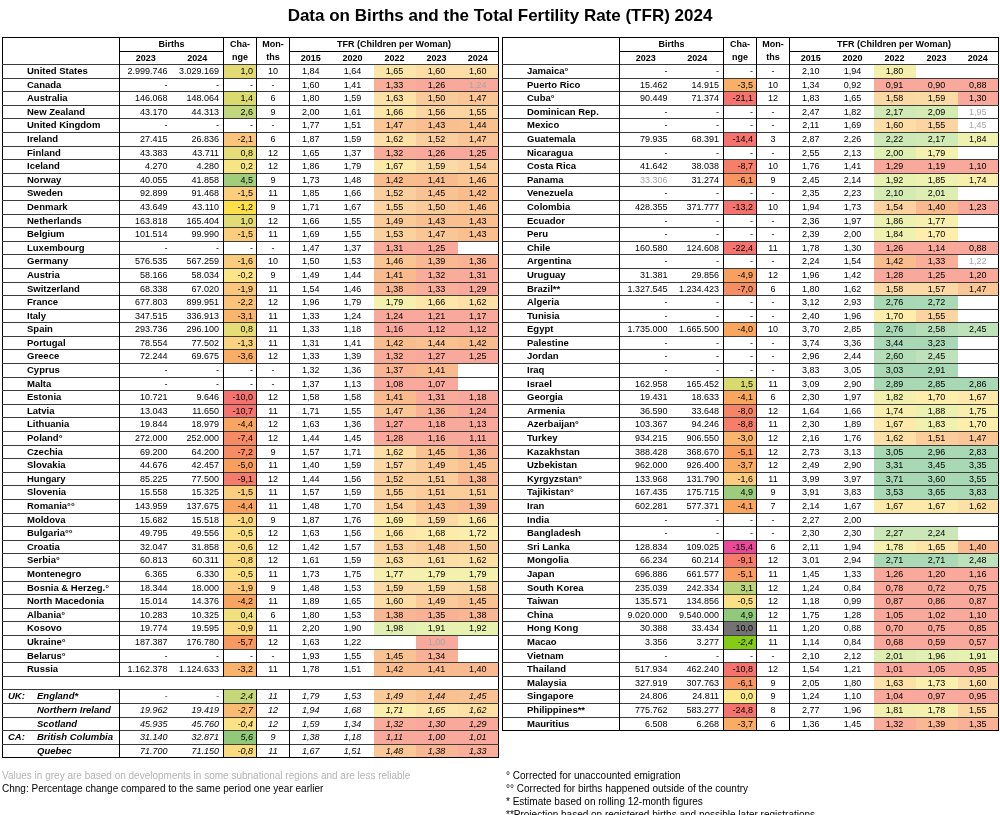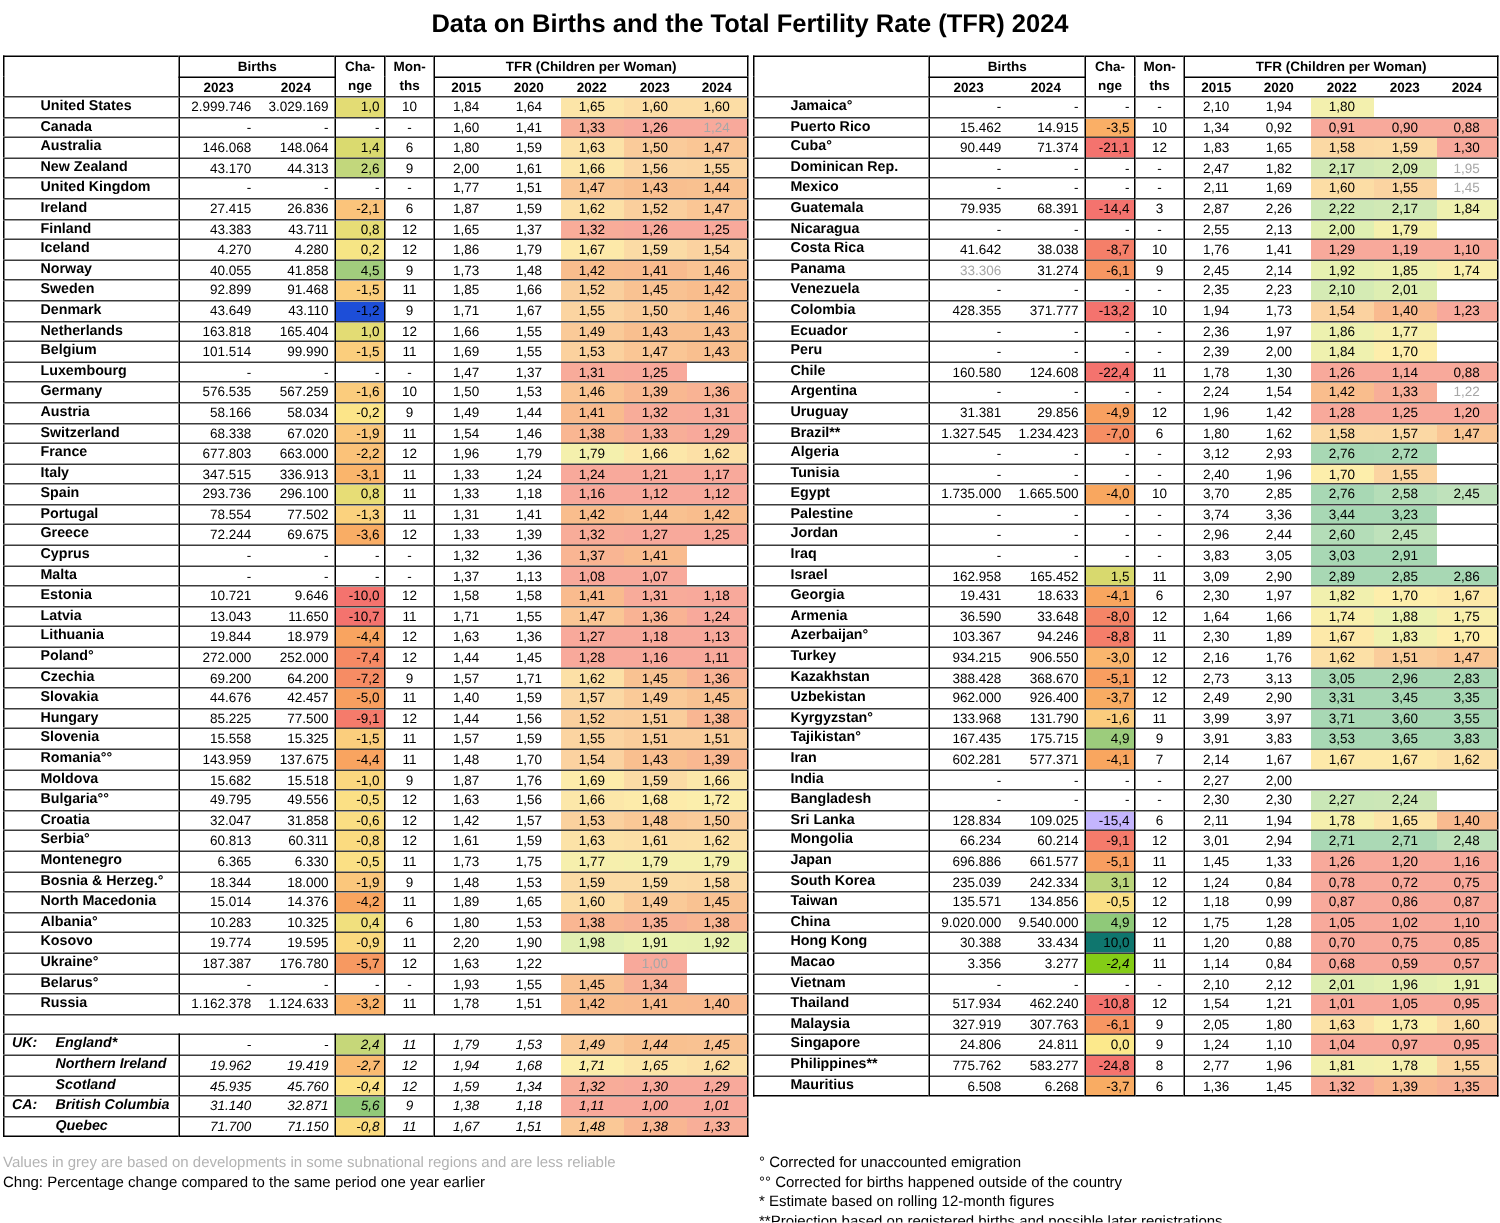--- a/index.html
+++ b/index.html
@@ -187,21 +187,21 @@
               <td class="cen">1,85</td>
               <td class="cen">1,66</td>
               <td class="cen" style="background: rgb(250, 207, 157);">1,52</td>
               <td class="cen" style="background: rgb(249, 194, 146);">1,45</td>
               <td class="cen" style="background: rgb(249, 189, 141);">1,42</td>
             </tr>
             <tr>
               <td class="country rt">Denmark</td>
               <td class="num">43.649</td>
               <td class="num rt">43.110</td>
-              <td class="chg-cell rt" style="background: #1d4ed8; margin-top: 28px;">-1,2</td>
+              <td class="chg-cell rt" style="background: #fde047; margin-top: 28px;">-1,2</td>
               <td class="cen rt">9</td>
               <td class="cen">1,71</td>
               <td class="cen">1,67</td>
               <td class="cen" style="background: rgb(251, 212, 161);">1,55</td>
               <td class="cen" style="background: rgb(250, 203, 154);">1,50</td>
               <td class="cen" style="background: rgb(250, 196, 147);">1,46</td>
             </tr>
             <tr>
               <td class="country rt">Netherlands</td>
               <td class="num">163.818</td>
@@ -270,21 +270,21 @@
               <td class="cen rt">11</td>
               <td class="cen">1,54</td>
               <td class="cen">1,46</td>
               <td class="cen" style="background: rgb(249, 182, 146);">1,38</td>
               <td class="cen" style="background: rgb(248, 174, 152);">1,33</td>
               <td class="cen" style="background: rgb(248, 169, 155);">1,29</td>
             </tr>
             <tr>
               <td class="country rt">France</td>
               <td class="num">677.803</td>
-              <td class="num rt">663.000</td>
+              <td class="num rt">899.951</td>
               <td class="chg-cell rt" style="background: rgb(251, 194, 121);">-2,2</td>
               <td class="cen rt">12</td>
               <td class="cen">1,96</td>
               <td class="cen">1,79</td>
               <td class="cen" style="background: rgb(244, 240, 173);">1,79</td>
               <td class="cen" style="background: rgb(252, 231, 169);">1,66</td>
               <td class="cen" style="background: rgb(252, 224, 166);">1,62</td>
             </tr>
             <tr>
               <td class="country rt">Italy</td>
@@ -1128,21 +1128,21 @@
               <td class="cen">2,30</td>
               <td class="cen">2,30</td>
               <td class="cen" style="background: rgb(202, 231, 183);">2,27</td>
               <td class="cen" style="background: rgb(204, 231, 183);">2,24</td>
               <td class="cen"></td>
             </tr>
             <tr>
               <td class="country rt">Sri Lanka</td>
               <td class="num">128.834</td>
               <td class="num rt">109.025</td>
-              <td class="chg-cell rt" style="background: #c4b5fd;">-15,4</td>
+              <td class="chg-cell rt" style="background: #ec4899;">-15,4</td>
               <td class="cen rt">6</td>
               <td class="cen">2,11</td>
               <td class="cen">1,94</td>
               <td class="cen" style="background: rgb(245, 240, 173);">1,78</td>
               <td class="cen" style="background: rgb(252, 229, 168);">1,65</td>
               <td class="cen" style="background: rgb(249, 186, 143);">1,40</td>
             </tr>
             <tr>
               <td class="country rt">Mongolia</td>
               <td class="num">66.234</td>
@@ -1200,21 +1200,21 @@
               <td class="cen">1,75</td>
               <td class="cen">1,28</td>
               <td class="cen" style="background: rgb(248, 169, 155);">1,05</td>
               <td class="cen" style="background: rgb(248, 169, 155);">1,02</td>
               <td class="cen" style="background: rgb(248, 169, 155);">1,10</td>
             </tr>
             <tr>
               <td class="country rt">Hong Kong</td>
               <td class="num">30.388</td>
               <td class="num rt">33.434</td>
-              <td class="chg-cell rt" style="background: #0f766e;">10,0</td>
+              <td class="chg-cell rt" style="background: #737373;">10,0</td>
               <td class="cen rt">11</td>
               <td class="cen">1,20</td>
               <td class="cen">0,88</td>
               <td class="cen" style="background: rgb(248, 169, 155);">0,70</td>
               <td class="cen" style="background: rgb(248, 169, 155);">0,75</td>
               <td class="cen" style="background: rgb(248, 169, 155);">0,85</td>
             </tr>
             <tr>
               <td class="country rt">Macao</td>
               <td class="num">3.356</td>

